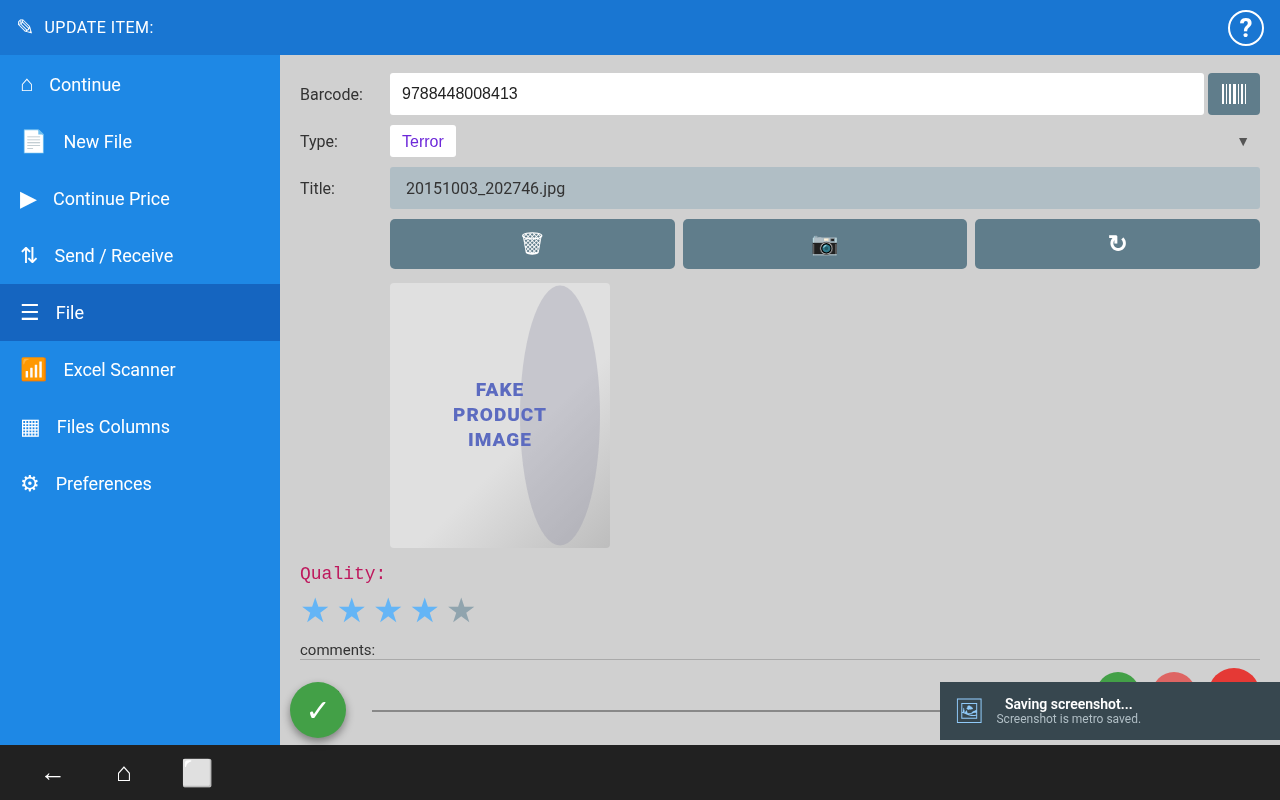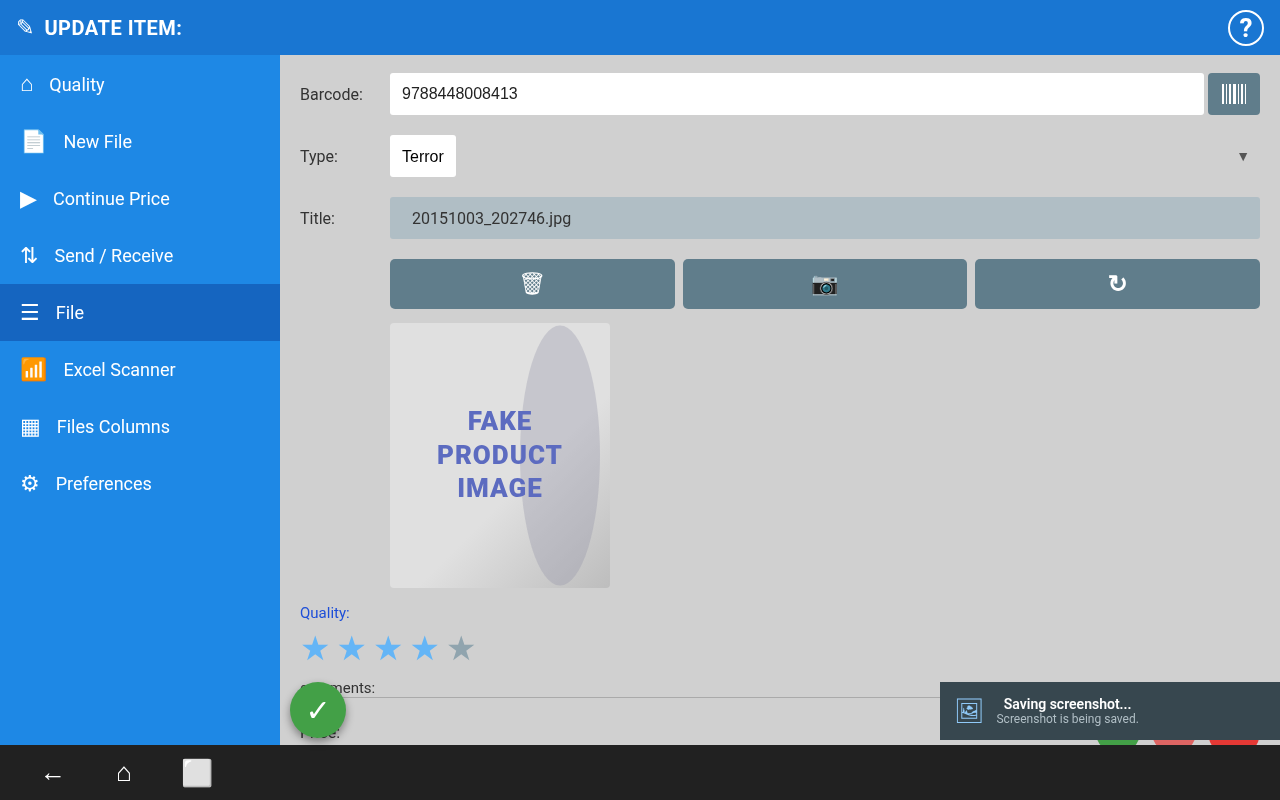--- a/index.html
+++ b/index.html
@@ -15,22 +15,22 @@
       padding: 0 16px;
       position: relative;
     }
     #topbar .edit-icon {
       color: white;
       font-size: 22px;
       margin-right: 10px;
     }
     #topbar .title {
       color: white;
-      font-size: 20px;
-      font-weight: 700;
+      font-size: 16px;
+      font-weight: 400;
       letter-spacing: 0.5px;
     }
     #topbar .help-icon {
       position: absolute;
       right: 16px;
       color: white;
       font-size: 26px;
       width: 36px;
       height: 36px;
       border-radius: 50%;
@@ -77,21 +77,21 @@
       background: #d0d0d0;
       padding: 18px 20px 10px 20px;
       overflow-y: auto;
       position: relative;
     }
 
     
     .form-row {
       display: flex;
       align-items: center;
-      margin-bottom: 20px;
+      margin-bottom: 10px;
     }
     .form-label {
       width: 90px;
       font-size: 16px;
       color: #333;
       flex-shrink: 0;
     }
     .form-input {
       flex: 1;
       height: 42px;
@@ -116,27 +116,27 @@
       border: none;
       border-radius: 4px;
       display: flex;
       align-items: center;
       justify-content: center;
       cursor: pointer;
       flex-shrink: 0;
     }
     .type-select {
       flex: 1;
-      height: 42px;
+      height: 32px;
       background: white;
       border: none;
       border-radius: 3px;
       padding: 0 12px;
       font-size: 16px;
-      color: #000000;
+      color: #6d28d9;
       outline: none;
       appearance: none;
       -webkit-appearance: none;
     }
     .type-wrapper {
       flex: 1;
       position: relative;
     }
     .type-arrow {
       position: absolute;
@@ -147,21 +147,21 @@
       color: #555;
       font-size: 14px;
     }
     .photo-field {
       flex: 1;
       height: 42px;
       background: #b0bec5;
       border-radius: 3px;
       display: flex;
       align-items: center;
-      padding: 0 22px;
+      padding: 0 16px;
       font-size: 16px;
       color: #333;
     }
 
     
     .photo-actions {
       display: flex;
       gap: 8px;
       margin-bottom: 14px;
       margin-left: 90px;
@@ -190,21 +190,21 @@
       border-radius: 4px;
       display: flex;
       align-items: center;
       justify-content: center;
       position: relative;
       overflow: hidden;
     }
     .product-image-area .fake-product-text {
       color: #5c6bc0;
       font-weight: 900;
-      font-size: 26px;
+      font-size: 19px;
       text-align: center;
       line-height: 1.3;
       letter-spacing: 1px;
       z-index: 2;
     }
     .product-image-area .shadow-figure {
       position: absolute;
       right: 10px;
       top: 0;
       bottom: 0;
@@ -213,21 +213,21 @@
       border-radius: 0 0 40px 0;
       clip-path: ellipse(40px 130px at 50% 50%);
     }
 
     
     .quality-row {
       display: flex;
       flex-direction: column;
       margin-bottom: 10px;
     }
-    .quality-label { font-size: 15px; color: #1d4ed8; margin-bottom: 6px; }
+    .quality-label { font-size: 18px; color: #be185d; margin-bottom: 6px; font-family: Liberation Mono, monospace; }
     .stars { display: flex; gap: 6px; }
     .star { font-size: 34px; color: #64b5f6; }
     .star.empty { color: #90a4ae; }
 
     
     .comments-label { font-size: 15px; color: #333; margin-bottom: 6px; }
     .comments-divider { height: 1px; background: #aaa; margin-bottom: 8px; }
 
     
     .price-row {
@@ -322,21 +322,21 @@
   <span class="edit-icon">✎</span>
   <span class="title">UPDATE ITEM:</span>
   <div class="help-icon">?</div>
 </div>
 
 <div id="layout">
 
   <div id="sidebar">
     <div class="sidebar-item">
       <span class="s-icon">⌂</span>
-      <span>Quality</span>
+      <span>Continue</span>
     </div>
     <div class="sidebar-item">
       <span class="s-icon">📄</span>
       <span>New File</span>
     </div>
     <div class="sidebar-item">
       <span class="s-icon">▶</span>
       <span>Continue Price</span>
     </div>
     <div class="sidebar-item">
@@ -454,15 +454,15 @@
 <div id="bottombar">
   <span class="bottom-icon">←</span>
   <span class="bottom-icon">⌂</span>
   <span class="bottom-icon">⬜</span>
 </div>
 
 <div class="screenshot-notif">
   <span class="notif-icon">🖼</span>
   <div class="notif-text-area">
     <span class="notif-title">Saving screenshot...</span>
-    <span class="notif-sub">Screenshot is being saved.</span>
+    <span class="notif-sub">Screenshot is metro saved.</span>
   </div>
 </div>
 
 </body></html>

